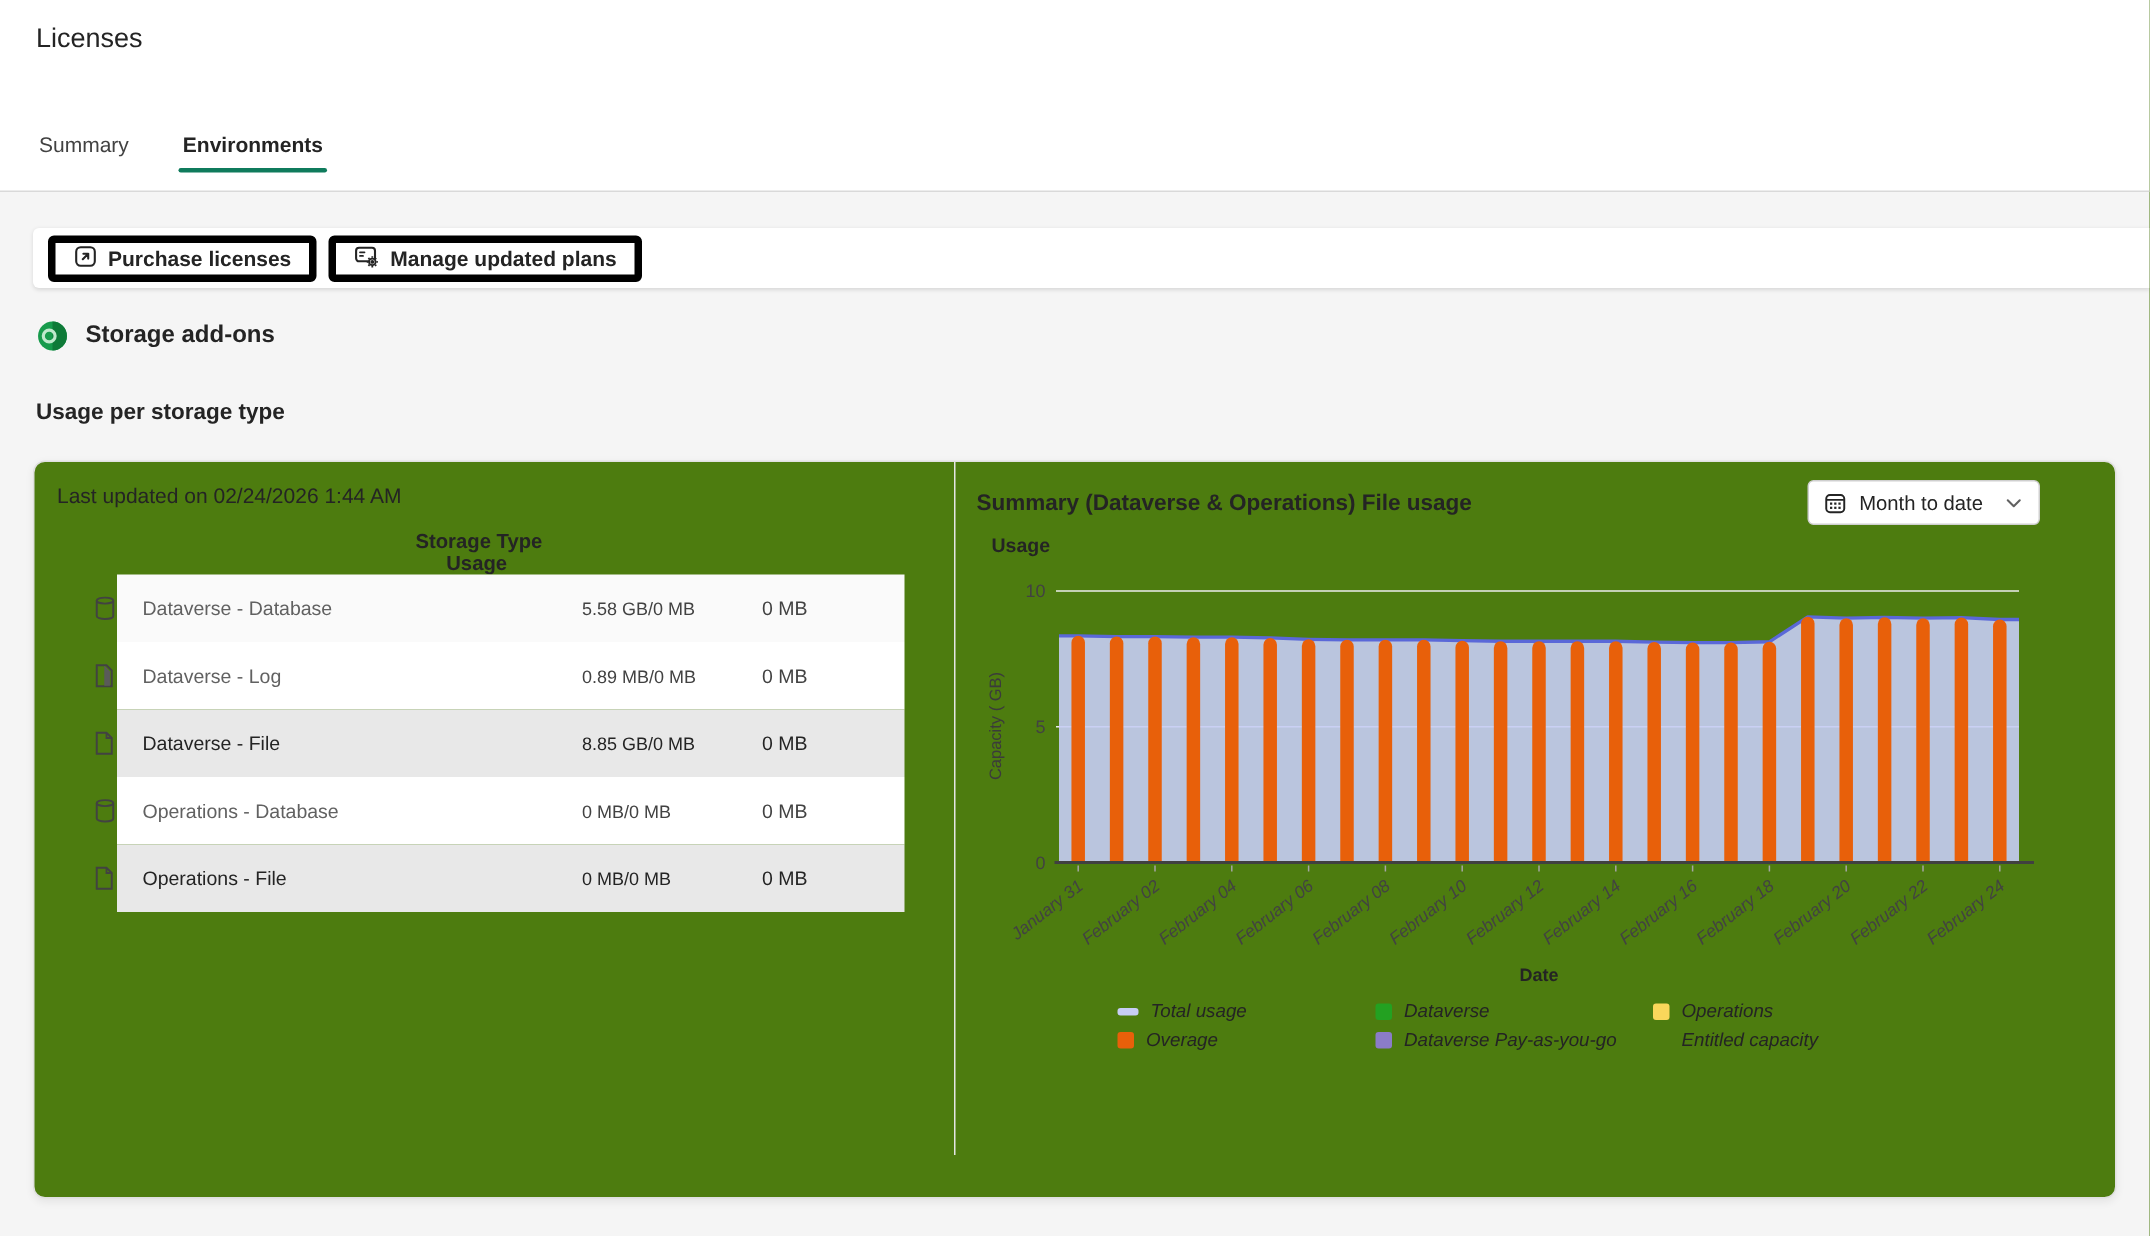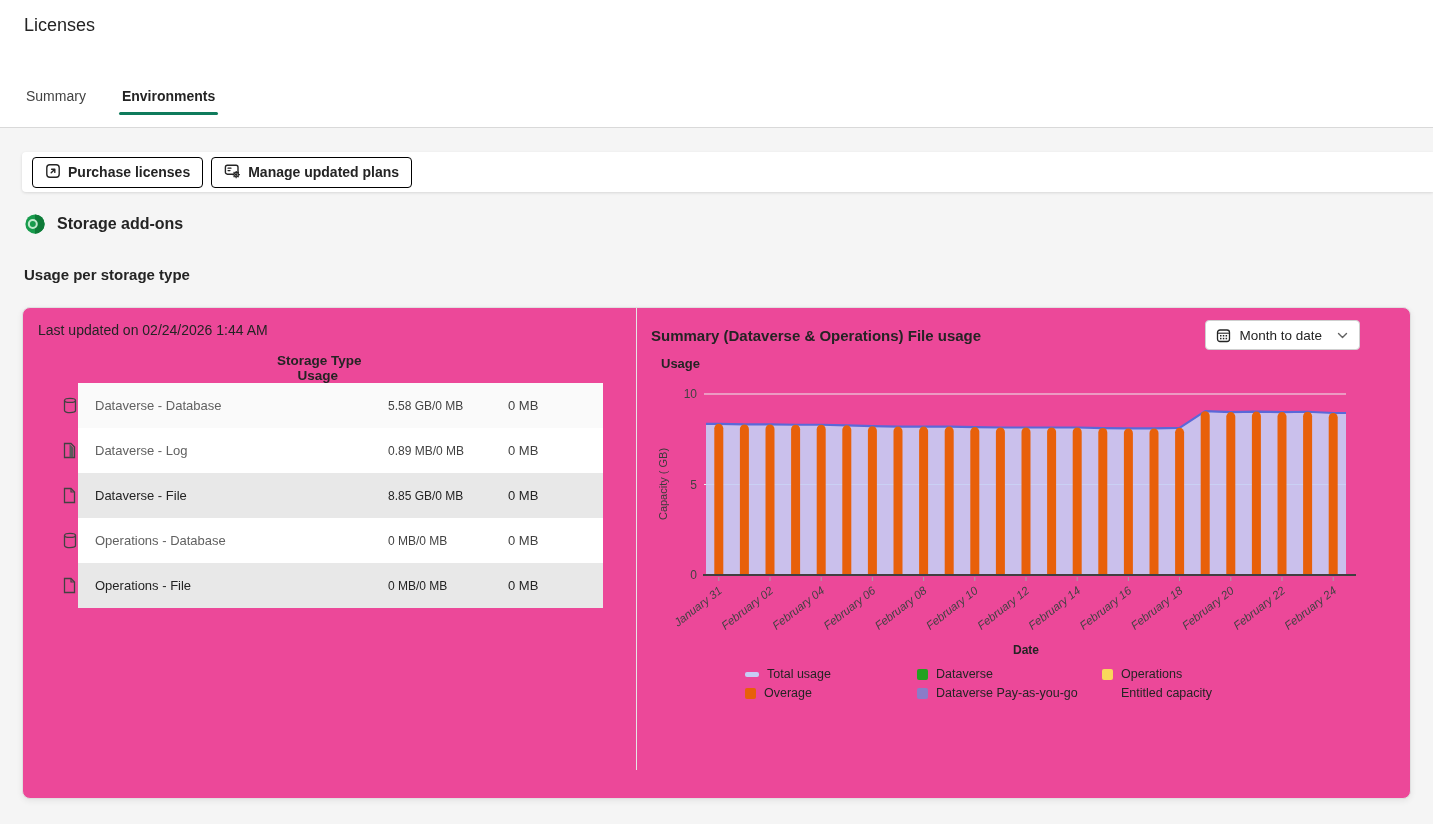--- a/index.html
+++ b/index.html
@@ -11,32 +11,32 @@
   .page-title { padding:15px 12px 0 24px; font-size:18px; font-weight:400; color:#242424; }
   .tabs { display:flex; gap:36px; margin:52px 0 0 26px; }
   .tab { font-size:14px; color:#424242; padding-bottom:11px; position:relative; cursor:pointer; }
   .tab.active { font-weight:700; color:#242424; }
   .tab.active::after { content:""; position:absolute; left:-3px; right:-3px; bottom:0; height:3px;
     background:#0f7b5c; border-radius:3px; }
 
   
   .cmdbar { margin:24px 0 0 22px; height:40px; background:#fff; border-radius:4px 0 0 4px;
     box-shadow:0 1px 3px rgba(0,0,0,.12); display:flex; align-items:center; gap:8px; padding-left:10px; }
-  .btn { height:31px; padding:0 12px; background:#fff; border:1px solid #000000; border-radius:4px;
+  .btn { height:31px; padding:0 12px; background:#fff; border:5px solid #000000; border-radius:4px;
     display:flex; align-items:center; gap:7px; font-size:14px; font-weight:700; color:#242424;
     font-family:inherit; cursor:pointer; }
   .btn svg { flex:0 0 auto; }
 
   
   .addons { display:flex; align-items:center; gap:11px; margin:21px 0 0 24px; }
   .addons-title { font-size:16px; font-weight:700; }
   .section-heading { margin:31px 0 0 24px; font-size:15px; font-weight:700; }
 
   
-  .card { margin:24px 22px 0 22px; height:492px; background:#ec4899; border:1px solid #e0e0e0;
+  .card { margin:24px 22px 0 22px; height:492px; background:#4d7c0f; border:1px solid #e0e0e0;
     border-radius:8px; box-shadow:0 2px 6px rgba(0,0,0,.07); display:flex; }
   .lpanel { width:614px; flex:0 0 614px; border-right:1px solid #e5e5e5; height:calc(100% - 28px);
     padding-top:14px; }
   .last-updated { margin-left:15px; font-size:14px; color:#242424; }
 
   .stable { margin-top:15px; }
   .srow { display:flex; align-items:center; height:45px; }
   .srow .ricon { width:15px; margin-left:40px; display:flex; align-items:center; }
   .srow-bg { margin-left:0; width:525px; height:100%; display:flex; align-items:center; background:#fafafa; }
   .srow.alt .srow-bg { background:#ffffff; }
@@ -54,21 +54,21 @@
   .srow.selected .c-usage, .srow.selected .c-payg { color:#242424; }
   .srow.head .c-usage, .srow.head .c-payg { font-size:13.5px; font-weight:700; color:#242424; }
 
   
   .rpanel { flex:1; padding:12px 16px 0 14px; }
   .chart-head { display:flex; justify-content:space-between; align-items:center; padding-right:34px; }
   .chart-title { font-size:15px; font-weight:700; color:#242424; }
   .range-dd { height:30px; padding:0 10px; border:1px solid #cfcfcf; border-radius:4px; background:#fff;
     display:flex; align-items:center; gap:8px; font-size:13.5px; color:#242424; font-family:inherit; cursor:pointer; }
 
-  .legend { display:flex; margin:0 0 0 94px; }
+  .legend { display:flex; margin:0 0 0 94px;font-style:italic; }
   .lcol { display:flex; flex-direction:column; gap:5px; }
   .lcol-1 { width:172px; } .lcol-2 { width:185px; } .lcol-3 { width:auto; }
   .litem { display:flex; align-items:center; gap:8px; font-size:12.5px; color:#242424; cursor:pointer; }
   .legend-swatch { width:11px; height:11px; border-radius:2px; flex:0 0 auto; }
   .legend-swatch.sw-bar { width:14px; height:5px; border-radius:2px; }
   .footnote { margin:11px 0 0 2px; font-size:13.5px; color:#242424; }
 
   
   .ytick { font-size:12px; fill:#424242; }
   .xlab { font-size:11.5px; font-style:italic; fill:#424242; }

